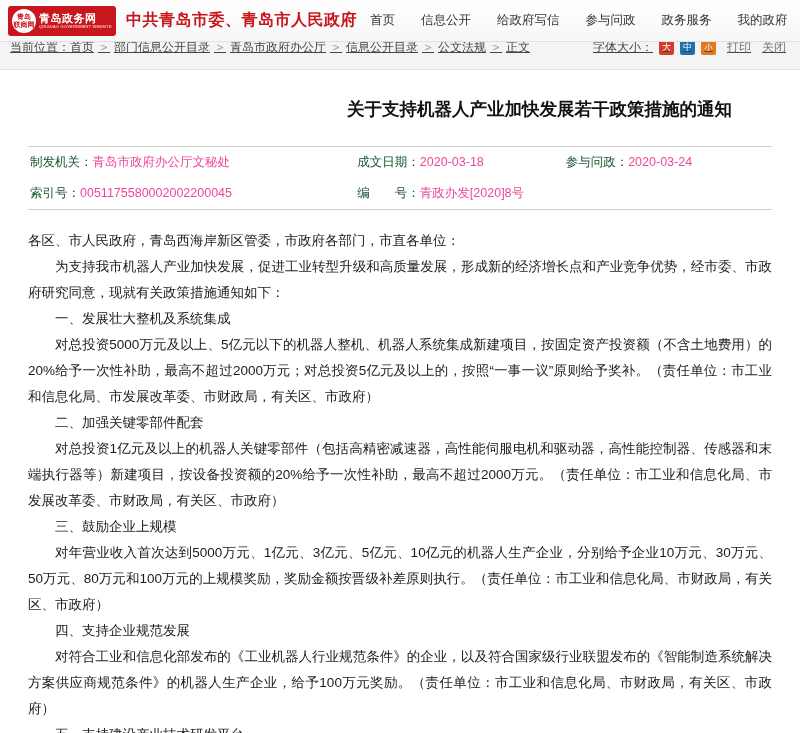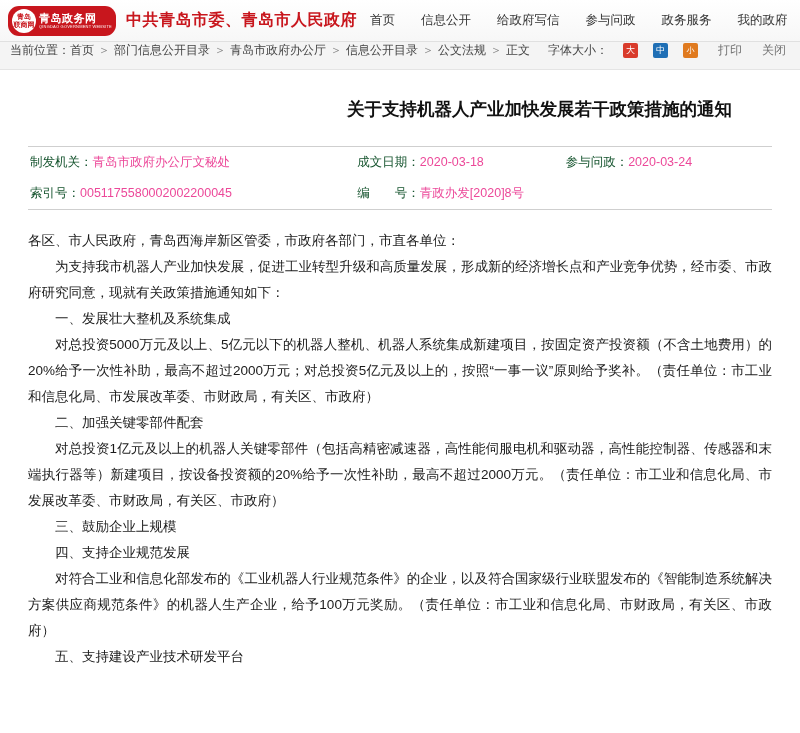--- a/index.html
+++ b/index.html
@@ -23,21 +23,21 @@
   }
   .logo-block {
     display: flex;
     align-items: center;
     flex: 0 0 auto;
   }
   .logo-mark {
     width: 108px;
     height: 30px;
     background: #c8161d;
-    border-radius: 11px;
+    border-radius: 3px;
     color: #fff;
     display: flex;
     align-items: center;
     padding: 2px 4px;
     position: relative;
   }
   .logo-circle {
     width: 24px; height: 24px;
     border-radius: 50%;
     background: #ffffff;
@@ -91,35 +91,36 @@
     padding: 0 13px;
     white-space: nowrap;
   }
 
   
   .crumb-bar {
     height: 28px;
     background: #f4f4f4;
     border-bottom: 1px solid #e4e4e4;
     display: flex;
-    align-items: flex-start;
+    align-items: center;
     padding: 0 14px 16px 10px;
     font-size: 12px;
     color: #444;
+    text-decoration: underline;
   }
   .crumb-bar .crumb-label { color: #444; }
   .crumb-bar .crumb-item { color: #444; text-decoration: none; }
   .crumb-sep { margin: 0 4px; color: #888; }
   .crumb-right {
     margin-left: auto;
     display: flex;
     align-items: center;
     font-size: 12px;
     color: #444;
-    gap: 13px;
+    gap: 4px;
   }
   .size-btn {
     display: inline-flex;
     align-items: center;
     justify-content: center;
     width: 15px; height: 15px;
     background: #d93b2b;
     color: #fff;
     font-size: 9px;
     border-radius: 2px;
@@ -251,18 +252,19 @@
     </table>
 
   <div class="content">
     <p>各区、市人民政府，青岛西海岸新区管委，市政府各部门，市直各单位：</p>
     <p class="p-indent">为支持我市机器人产业加快发展，促进工业转型升级和高质量发展，形成新的经济增长点和产业竞争优势，经市委、市政府研究同意，现就有关政策措施通知如下：</p>
     <p class="p-head">一、发展壮大整机及系统集成</p>
     <p class="p-indent">对总投资5000万元及以上、5亿元以下的机器人整机、机器人系统集成新建项目，按固定资产投资额（不含土地费用）的20%给予一次性补助，最高不超过2000万元；对总投资5亿元及以上的，按照“一事一议”原则给予奖补。（责任单位：市工业和信息化局、市发展改革委、市财政局，有关区、市政府）</p>
     <p class="p-head">二、加强关键零部件配套</p>
     <p class="p-indent">对总投资1亿元及以上的机器人关键零部件（包括高精密减速器，高性能伺服电机和驱动器，高性能控制器、传感器和末端执行器等）新建项目，按设备投资额的20%给予一次性补助，最高不超过2000万元。（责任单位：市工业和信息化局、市发展改革委、市财政局，有关区、市政府）</p>
     <p class="p-head">三、鼓励企业上规模</p>
+    <p class="p-indent">对年营业收入首次达到5000万元、1亿元、3亿元、5亿元、10亿元的机器人生产企业，分别给予企业10万元、30万元、50万元、80万元和100万元的上规模奖励，奖励金额按晋级补差原则执行。（责任单位：市工业和信息化局、市财政局，有关区、市政府）</p>
     <p class="p-head">四、支持企业规范发展</p>
     <p class="p-indent">对符合工业和信息化部发布的《工业机器人行业规范条件》的企业，以及符合国家级行业联盟发布的《智能制造系统解决方案供应商规范条件》的机器人生产企业，给予100万元奖励。（责任单位：市工业和信息化局、市财政局，有关区、市政府）</p>
     <p class="p-head">五、支持建设产业技术研发平台</p>
 
   </div>
 </div>
 
 </body></html>

